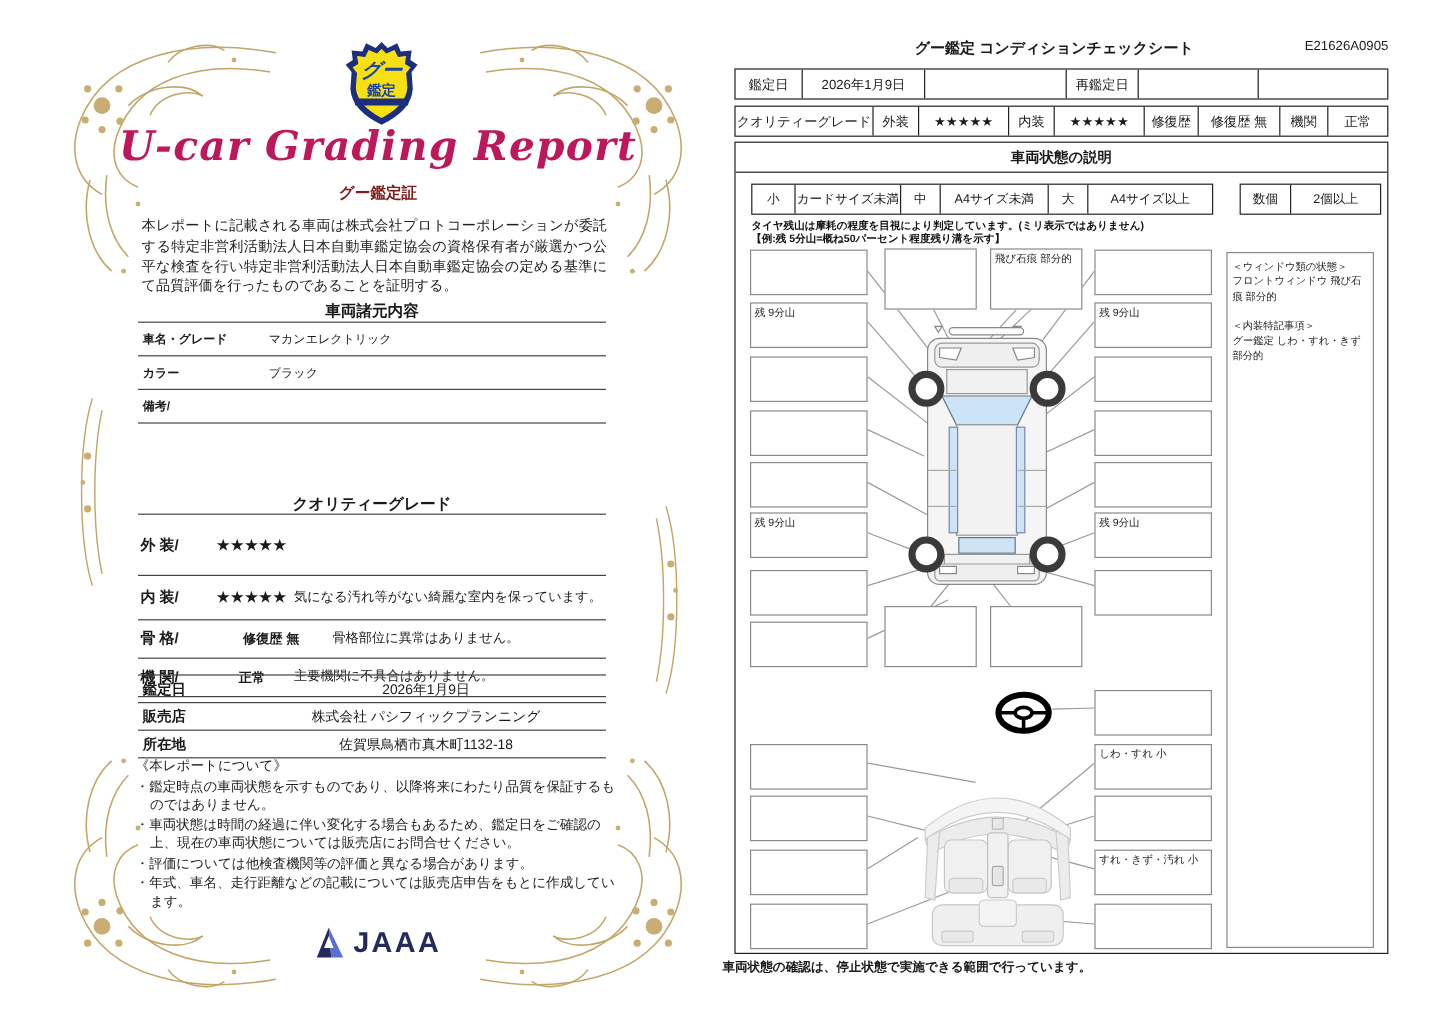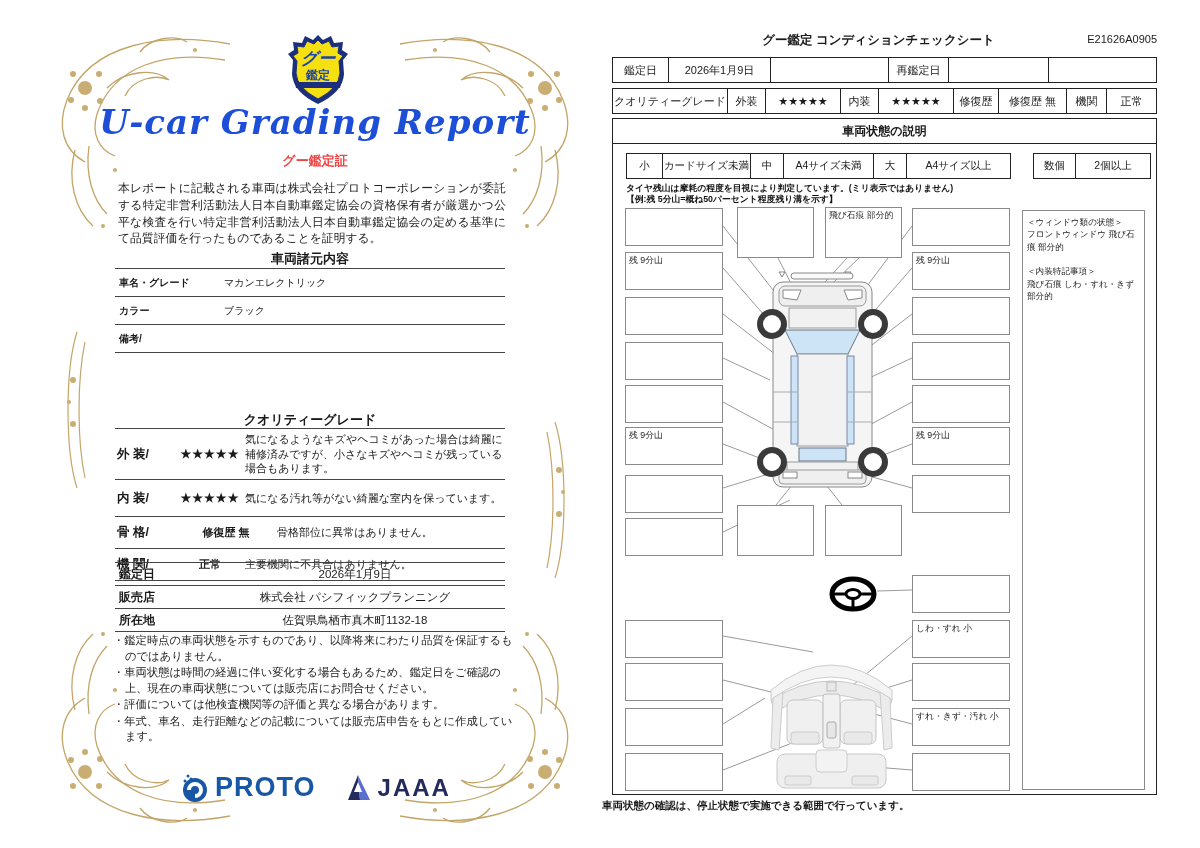--- a/index.html
+++ b/index.html
@@ -3,23 +3,23 @@
 <meta charset="utf-8">
 <style>
   html,body{margin:0;padding:0;background:#fff;}
   body{width:1200px;height:848px;position:relative;overflow:hidden;
        font-family:"Liberation Sans",sans-serif;color:#1a1a1a;}
   .abs{position:absolute;}
   
   .page-left{position:absolute;left:55px;top:30px;width:520px;height:800px;}
   .lp-title{position:absolute;left:0;top:72px;width:520px;text-align:center;
             font-family:"DejaVu Serif",serif;font-style:italic;font-weight:700;
-            font-size:34px;color:#1d4ed8;letter-spacing:1px;}
+            font-size:34px;color:#be185d;letter-spacing:1px;}
   .lp-sub{position:absolute;left:0;top:122px;width:520px;text-align:center;
-          font-size:13px;font-weight:700;color:#ef4444;}
+          font-size:13px;font-weight:700;color:#7f1d1d;}
   .lp-intro{position:absolute;left:63px;top:150px;width:388px;
             font-family:"Liberation Serif",serif;font-size:11.8px;line-height:1.42;
             text-align:justify;color:#222;}
   .lp-sec-title{position:absolute;width:390px;left:60px;text-align:center;
                 font-size:13px;font-weight:700;font-family:Liberation Serif, serif;}
   .spec{position:absolute;left:60px;top:238px;width:390px;font-size:10px;}
   .spec-row{display:flex;align-items:center;height:27px;border-bottom:1px solid #444;padding:0 4px;}
   .spec-row:first-child{border-top:1px solid #444;}
   .lbl{font-weight:700;}
   .grade{position:absolute;left:60px;top:398px;width:390px;font-size:11px;}
@@ -210,21 +210,20 @@
     <div class="spec-row">
       <span class="lbl">備考/</span>
     </div>
   </div>
 
   <div class="lp-sec-title" style="top:381px;">クオリティーグレード</div>
   <div class="grade">
     <div class="grade-row" style="min-height:46px;">
       <span class="grade-lbl">外 装/</span>
       <span class="grade-val">★★★★★</span>
-      <span class="grade-desc">気になるようなキズやヘコミがあった場合は綺麗に補修済みですが、小さなキズやヘコミが残っている場合もあります。</span>
     </div>
     <div class="grade-row" style="min-height:32px;">
       <span class="grade-lbl">内 装/</span>
       <span class="grade-val">★★★★★</span>
       <span class="grade-desc">気になる汚れ等がない綺麗な室内を保っています。</span>
     </div>
     <div class="grade-row" style="min-height:27px;gap:16px;">
       <span class="grade-lbl">骨 格/</span>
       <span class="grade-val" style="font-size:11px;letter-spacing:0;">修復歴 無</span>
       <span class="grade-desc">骨格部位に異常はありません。</span>
@@ -245,37 +244,28 @@
       <span class="info-lbl">販売店</span>
       <span class="info-val">株式会社 パシフィックプランニング</span>
     </div>
     <div class="info-row">
       <span class="info-lbl">所在地</span>
       <span class="info-val">佐賀県鳥栖市真木町1132-18</span>
     </div>
   </div>
 
   <div class="about">
+    <div>《本レポートについて》</div>
     <div class="about-item">・鑑定時点の車両状態を示すものであり、以降将来にわたり品質を保証するものではありません。</div>
     <div class="about-item">・車両状態は時間の経過に伴い変化する場合もあるため、鑑定日をご確認の上、現在の車両状態については販売店にお問合せください。</div>
     <div class="about-item">・評価については他検査機関等の評価と異なる場合があります。</div>
     <div class="about-item">・年式、車名、走行距離などの記載については販売店申告をもとに作成しています。</div>
   </div>
 
   <div class="logos">
-    <div class="logo-item">
-      <svg width="30" height="30" viewBox="0 0 30 30">
-        <circle cx="12" cy="6" r="1.5" fill="#1757a6"></circle>
-          <circle cx="6" cy="8" r="1.5" fill="#1757a6"></circle>
-          <circle cx="9" cy="3" r="1.5" fill="#1757a6"></circle>
-        <circle cx="16" cy="17" r="12" fill="#1757a6"></circle>
-        <path d="M10,17 A6,6 0 1 1 16,23" fill="none" stroke="#fff" stroke-width="4"></path>
-      </svg>
-      <span class="proto-text">PROTO</span>
-    </div>
     <div class="logo-item">
       <svg width="26" height="28" viewBox="0 0 26 28">
         <polygon points="2,26 12,1 14,26" fill="#232a5c"></polygon>
         <polygon points="14,26 12,1 24,26" fill="#5a6fd0"></polygon>
         <polygon points="8,18 12,8 16,18" fill="#fff"></polygon>
       </svg>
       <span class="jaaa-text">JAAA</span>
     </div>
   </div>
 </div>
@@ -443,17 +433,17 @@
   <div class="ann-mid" style="left:137px;top:179px;"></div>
   <div class="ann-mid" style="left:225px;top:179px;">飛び石痕 部分的</div>
   <div class="ann-mid" style="left:137px;top:477px;"></div>
   <div class="ann-mid" style="left:225px;top:477px;"></div>
 
   <div class="notesbox">
     <div>＜ウィンドウ類の状態＞</div>
     <div>フロントウィンドウ 飛び石痕 部分的</div>
     <div style="height:12px;"></div>
     <div>＜内装特記事項＞</div>
-    <div>飛び石痕 しわ・すれ・きず 部分的</div>
+    <div>グー鑑定 しわ・すれ・きず 部分的</div>
   </div>
 
   <div class="rp-footer">車両状態の確認は、停止状態で実施できる範囲で行っています。</div>
 </div>
 
 </body></html>

